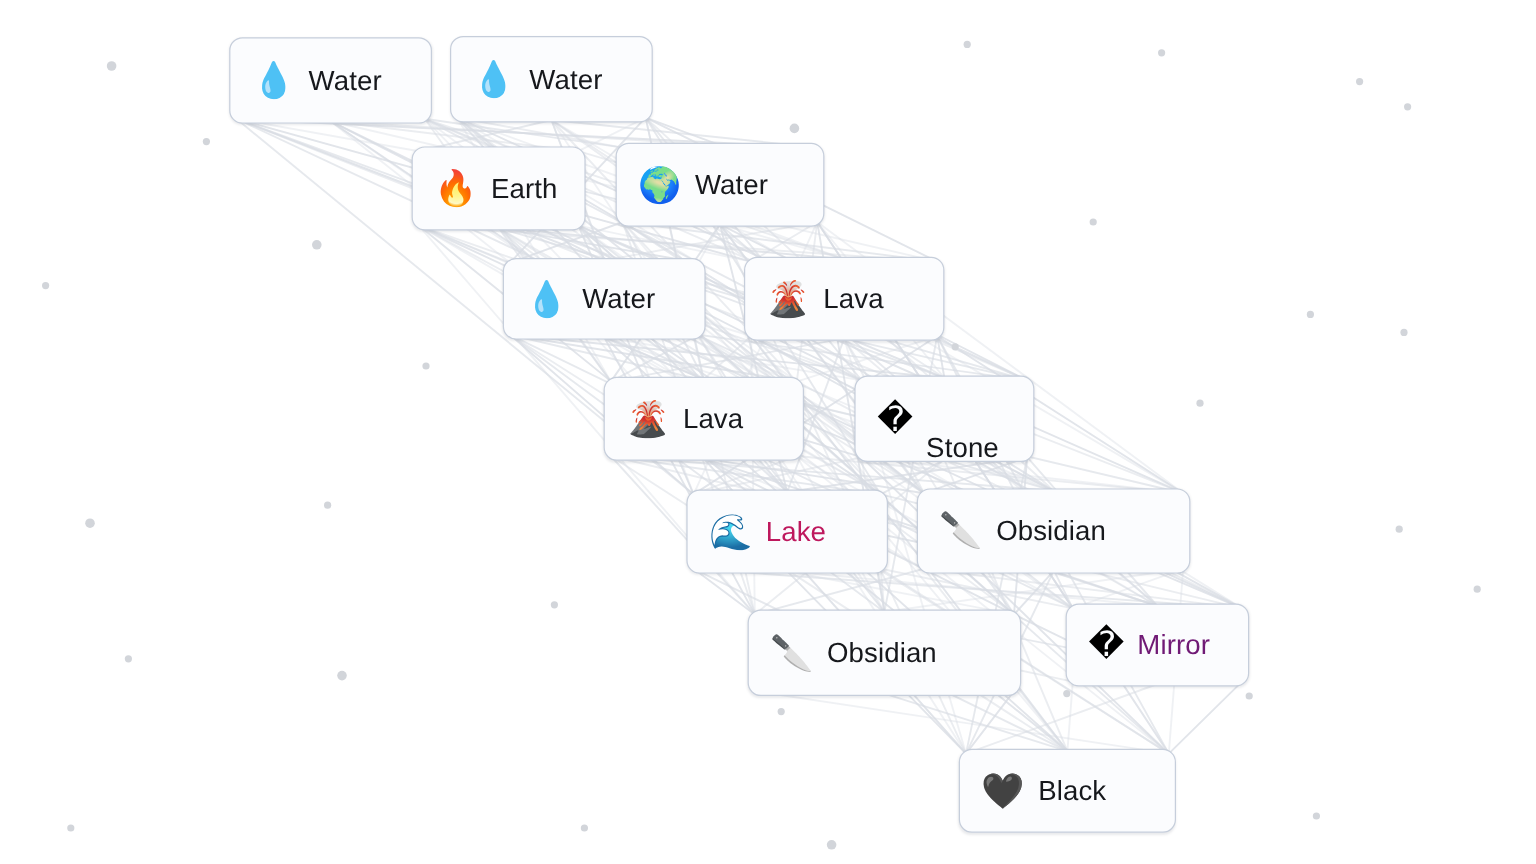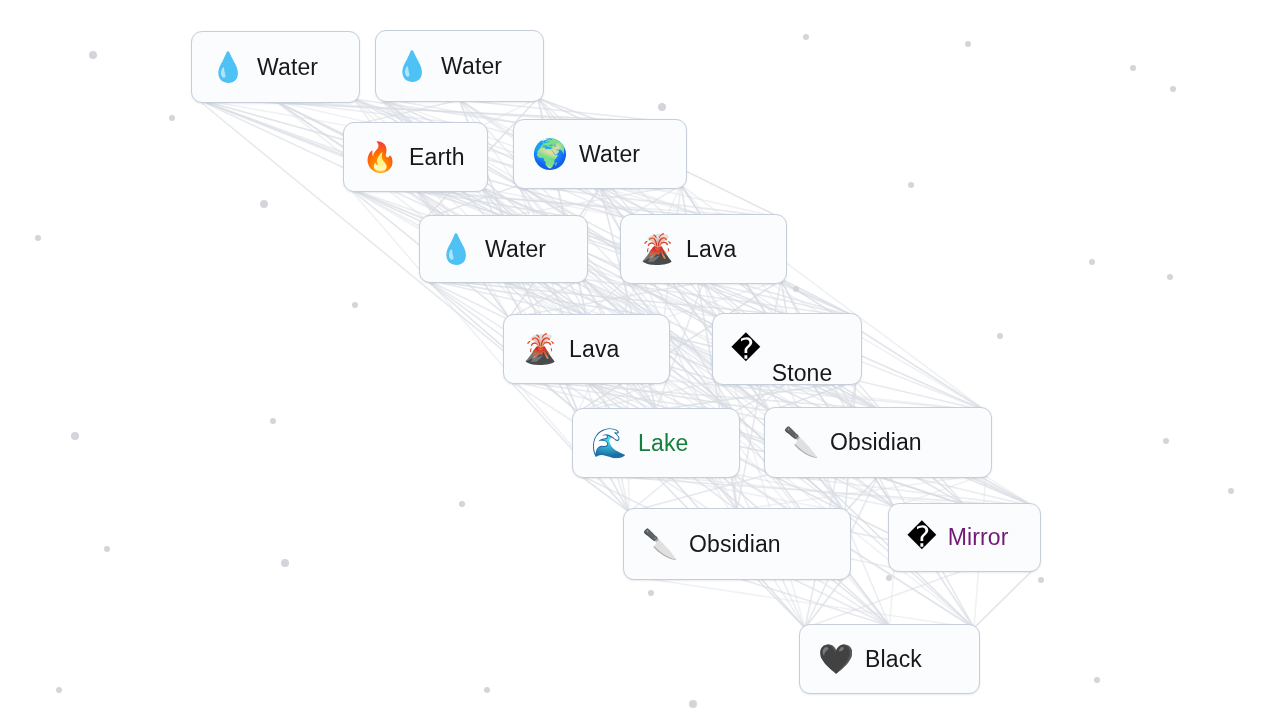--- a/index.html
+++ b/index.html
@@ -353,21 +353,21 @@
       <div class="node" style="left: 503px; top: 314px; width: 167px; height: 70px; background: rgb(251, 252, 254); border-color: rgb(198, 206, 219); border-radius: 11px;">
         <span class="node-icon">🌋</span>
         <span class="node-label" style="color: rgb(22, 24, 28);">Lava</span>
       </div>
       <div class="node" style="left: 712px; top: 313px; width: 150px; height: 72px; background: rgb(251, 252, 254); border-color: rgb(198, 206, 219); border-radius: 11px;">
         <span class="node-icon">�</span>
         <span class="node-label" style="color: rgb(22, 24, 28); margin-top: 48px;">Stone</span>
       </div>
       <div class="node" style="left: 572px; top: 408px; width: 168px; height: 70px; background: rgb(251, 252, 254); border-color: rgb(198, 206, 219); border-radius: 11px;">
         <span class="node-icon">🌊</span>
-        <span class="node-label" style="color: #15803d;">Lake</span>
+        <span class="node-label" style="color: #be185d;">Lake</span>
       </div>
       <div class="node" style="left: 764px; top: 407px; width: 228px; height: 71px; background: rgb(251, 252, 254); border-color: rgb(198, 206, 219); border-radius: 11px;">
         <span class="node-icon">🔪</span>
         <span class="node-label" style="color: rgb(22, 24, 28);">Obsidian</span>
       </div>
       <div class="node" style="left: 623px; top: 508px; width: 228px; height: 72px; background: rgb(251, 252, 254); border-color: rgb(198, 206, 219); border-radius: 11px;">
         <span class="node-icon">🔪</span>
         <span class="node-label" style="color: rgb(22, 24, 28);">Obsidian</span>
       </div>
       <div class="node" style="left: 888px; top: 503px; width: 153px; height: 69px; background: rgb(251, 252, 254); border-color: rgb(198, 206, 219); border-radius: 11px;">

